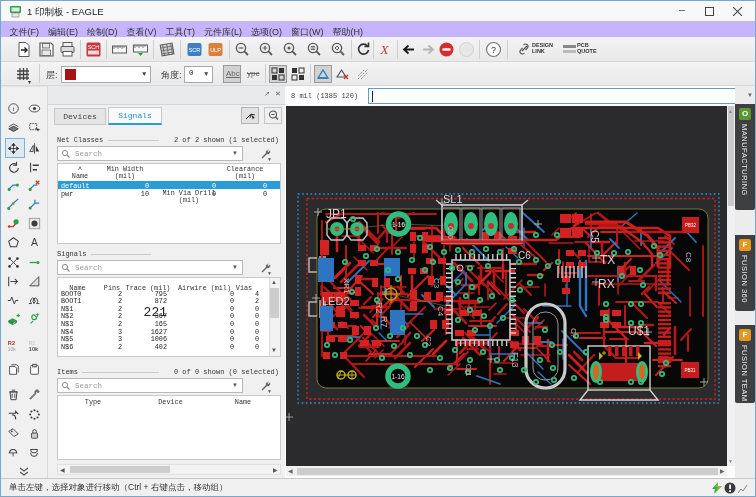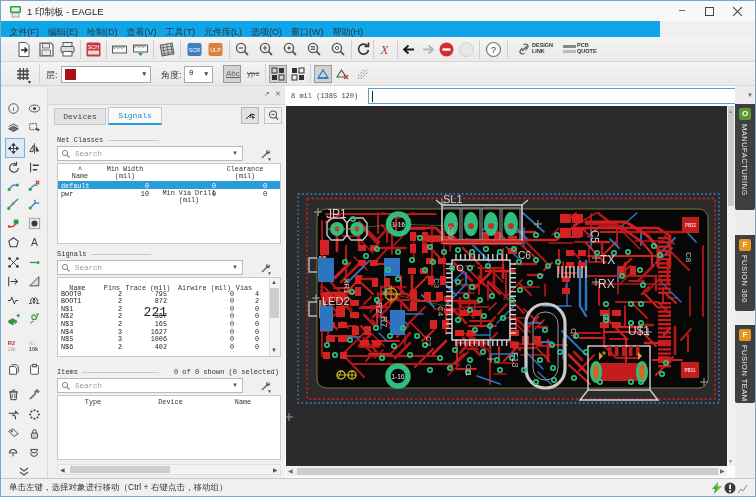--- a/index.html
+++ b/index.html
@@ -1,20 +1,20 @@
 <!DOCTYPE html>
 <html><head><meta charset="utf-8">
 <style>
 *{margin:0;padding:0;box-sizing:border-box;}
 body{width:756px;height:497px;font-family:"Liberation Sans",sans-serif;overflow:hidden;background:#f0f0f0;position:relative;}
 .abs{position:absolute;}
 .mono{font-family:"Liberation Mono",monospace;}
 #frame{position:absolute;left:0;top:0;width:756px;height:497px;border:1px solid #77a8cc;z-index:50;pointer-events:none;}
 #titlebar{position:absolute;left:1px;top:1px;width:754px;height:20px;background:#f8f8f8;}
-#menubar{position:absolute;left:1px;top:21px;width:659px;height:16px;background:#0ea5e9;}
+#menubar{position:absolute;left:1px;top:21px;width:756px;height:16px;background:#c4b5fd;}
 #toolbar1{position:absolute;left:1px;top:37px;width:754px;height:25px;background:linear-gradient(#f4f4f4,#e9e9e9);border-bottom:1px solid #d8d8d8;}
 #toolbar2{position:absolute;left:1px;top:62px;width:754px;height:24px;background:linear-gradient(#f4f4f4,#e9e9e9);border-bottom:1px solid #d8d8d8;}
 .menu-item{display:inline-block;padding:2px 4.5px;font-size:9px;color:#333;}
 .sep1{position:absolute;top:3px;width:1px;height:19px;background:#cfcfcf;}
 .ticon{position:absolute;top:4px;width:17px;height:17px;}
 #statusbar{position:absolute;left:1px;top:478px;width:754px;height:18px;background:#f0f0f0;border-top:1px solid #c9c9c9;font-size:8.5px;color:#333;line-height:17px;padding-left:8px;}
 #lefttools{position:absolute;left:1px;top:86px;width:47px;height:392px;background:#f0f0f0;border-right:1px solid #d9d9d9;border-top:1px solid #e3e3e3;}
 #panel{position:absolute;left:48px;top:86px;width:237px;height:392px;background:#f0f0f0;}
 #canvascol{position:absolute;left:285px;top:86px;width:450px;height:392px;background:#fdfdfd;}
 .vtab{background:#3e3f40;color:#e8e8e8;position:absolute;left:0;width:20px;border-radius:0 0 2px 2px;}
@@ -364,20 +364,21 @@
       <path d="M7 5 l4 4 l-1.7 0.3 l-0.3 1.7 z" fill="#333"></path>
     </svg>
     <div class="abs" style="left:216px;top:21px;width:18px;height:17px;background:#efefef;border:1px solid #c5c5c5;"></div>
     <svg class="abs" style="left:219px;top:23px" width="13" height="13" viewBox="0 0 13 13">
       <circle cx="6" cy="5.5" r="3.5" fill="none" stroke="#555" stroke-width="1.1"></circle>
       <path d="M8.5 8 L11 10.5" stroke="#555" stroke-width="1.3"></path>
       <path d="M4.5 5.5 h3" stroke="#555"></path>
     </svg>
     <div class="abs mono" style="left:9px;top:50px;font-size:7px;color:#333;">Net Classes</div>
     <div class="abs" style="left:60px;top:54px;width:51px;height:1px;background:#c9c9c9;"></div>
+    <div class="abs mono" style="left:0;top:50px;width:231px;text-align:right;font-size:7px;color:#333;">2 of 2 shown (1 selected)</div>
     <div class="abs" style="left:9px;top:60px;width:186px;height:15px;background:#fff;border:1px solid #b9b9b9;"></div>
     <svg class="abs" style="left:13px;top:63px" width="10" height="10" viewBox="0 0 10 10">
       <circle cx="4" cy="4" r="2.6" fill="none" stroke="#888" stroke-width="1"></circle>
       <path d="M6 6 L8.5 8.5" stroke="#888" stroke-width="1.1"></path>
     </svg>
     <span class="abs mono" style="left:27px;top:63.5px;font-size:7.5px;color:#999;">Search</span>
     <div class="abs" style="left:184px;top:64px;font-size:6px;color:#555;">▼</div>
     <svg class="abs" style="left:211px;top:62px" width="12" height="12" viewBox="0 0 12 12">
       <path d="M10.5 2 a2.5 2.5 0 0 0 -3.5 3 L2.5 9.5 l1 1 L8 6 a2.5 2.5 0 0 0 3 -3.5 l-1.5 1.5 l-1.5 -1.5 z" fill="#666"></path>
     </svg>

